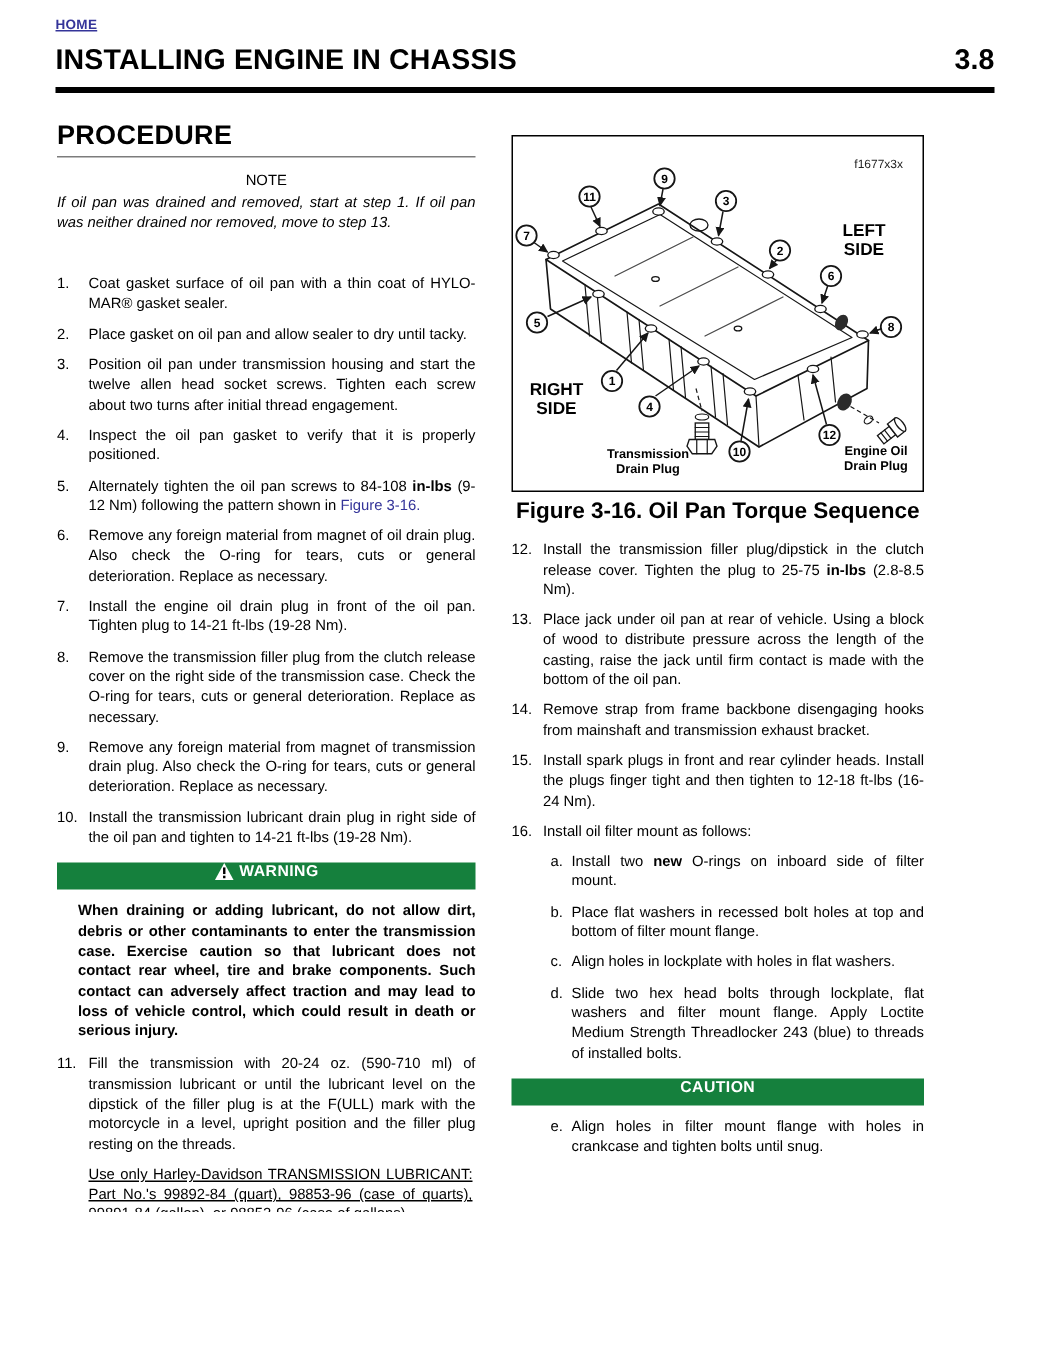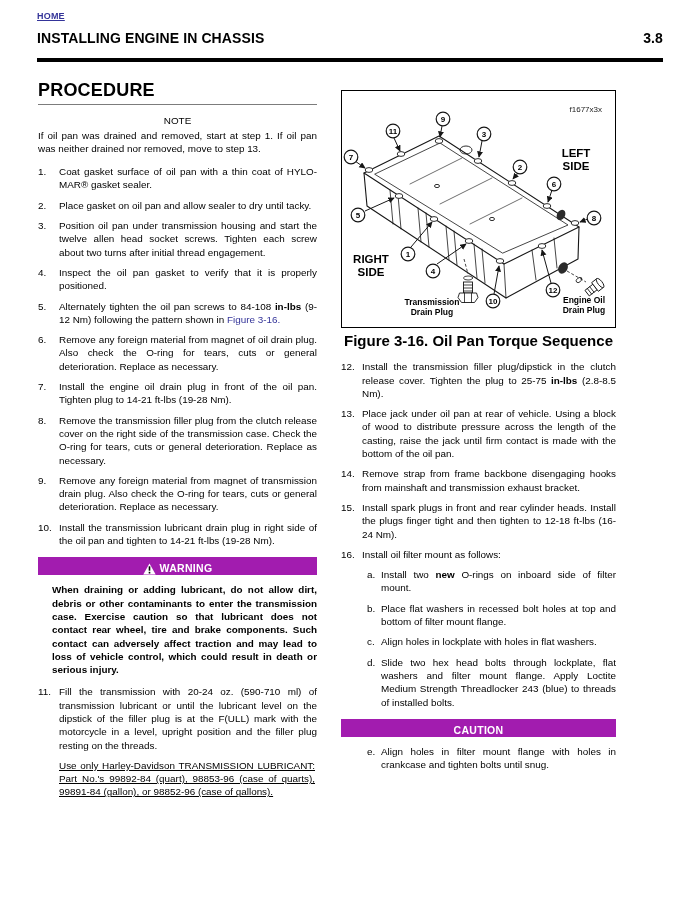--- a/index.html
+++ b/index.html
@@ -10,49 +10,49 @@
     font-family:"Liberation Sans", sans-serif; color:#000; overflow:hidden;
   }
   .home {
     position:absolute; left:37px; top:11px;
     font-size:9px; font-weight:bold; color:var(--link);
     text-decoration:underline; letter-spacing:.2px;
   }
   .titlebar {
     position:absolute; left:37px; top:30px; width:626px;
     display:flex; justify-content:space-between; align-items:baseline;
-    font-size:14px; font-weight:bold; letter-spacing:.1px;
+    font-size:19px; font-weight:bold; letter-spacing:.1px;
   }
   .headrule { position:absolute; left:37px; top:58px; width:626px; height:4px; background:#000; }
 
   .col { position:absolute; font-size:9.9px; line-height:13.3px; }
   .col-left  { left:38px;  top:84px; width:279px; }
   .col-right { left:341px; top:90px; width:275px; }
 
   .proc-heading { font-size:18px; font-weight:bold; margin:0; letter-spacing:.2px; }
   .proc-rule { height:1px; background:#7c7c7c; margin:7px 0 9px; }
 
   .note-label { text-align:center; margin:2px 0 1px; }
-  .note-text  { text-align:justify; margin-bottom:10px; }
+  .note-text  { text-align:justify; margin-bottom:28px;font-style:italic; }
 
   .step { display:flex; margin-bottom:7px; }
   .step .num { flex:0 0 21px; }
   .step .body { flex:1; text-align:justify; }
   .step-extra { margin:7px 2px 7px 21px; text-align:justify;text-decoration:underline; }
 
   .substep { display:flex; margin:7px 0 7px 26px; }
   .substep .letter { flex:0 0 14px; }
   .substep .body { flex:1; text-align:justify; }
 
   .b { font-weight:bold; }
   .reflink { color:var(--link); cursor:pointer; }
 
   .bar {
-    background:#a21caf; color:#fff; height:18px; margin:10px 0 8px;
-    display:flex; align-items:flex-end; justify-content:center; gap:4px;
+    background:#15803d; color:#fff; height:18px; margin:10px 0 8px;
+    display:flex; align-items:flex-start; justify-content:center; gap:4px;
     font-weight:bold; font-size:10.5px; letter-spacing:.3px;
   }
   .warn-text, .caution-text { font-weight:bold; text-align:justify; margin-bottom:9px;margin-left:14px; }
 
   .figure-box { width:275px; height:238px; border:1.5px solid #000; background:#fff; }
   .figure-caption { text-align:center; font-weight:bold; font-size:15px; margin:6px 0 13px; }
 
   .footer { position:absolute; left:38px; top:875px; font-size:10.5px; font-weight:bold; }
   .footer .label { margin-left:20px;text-align:center; }
 

